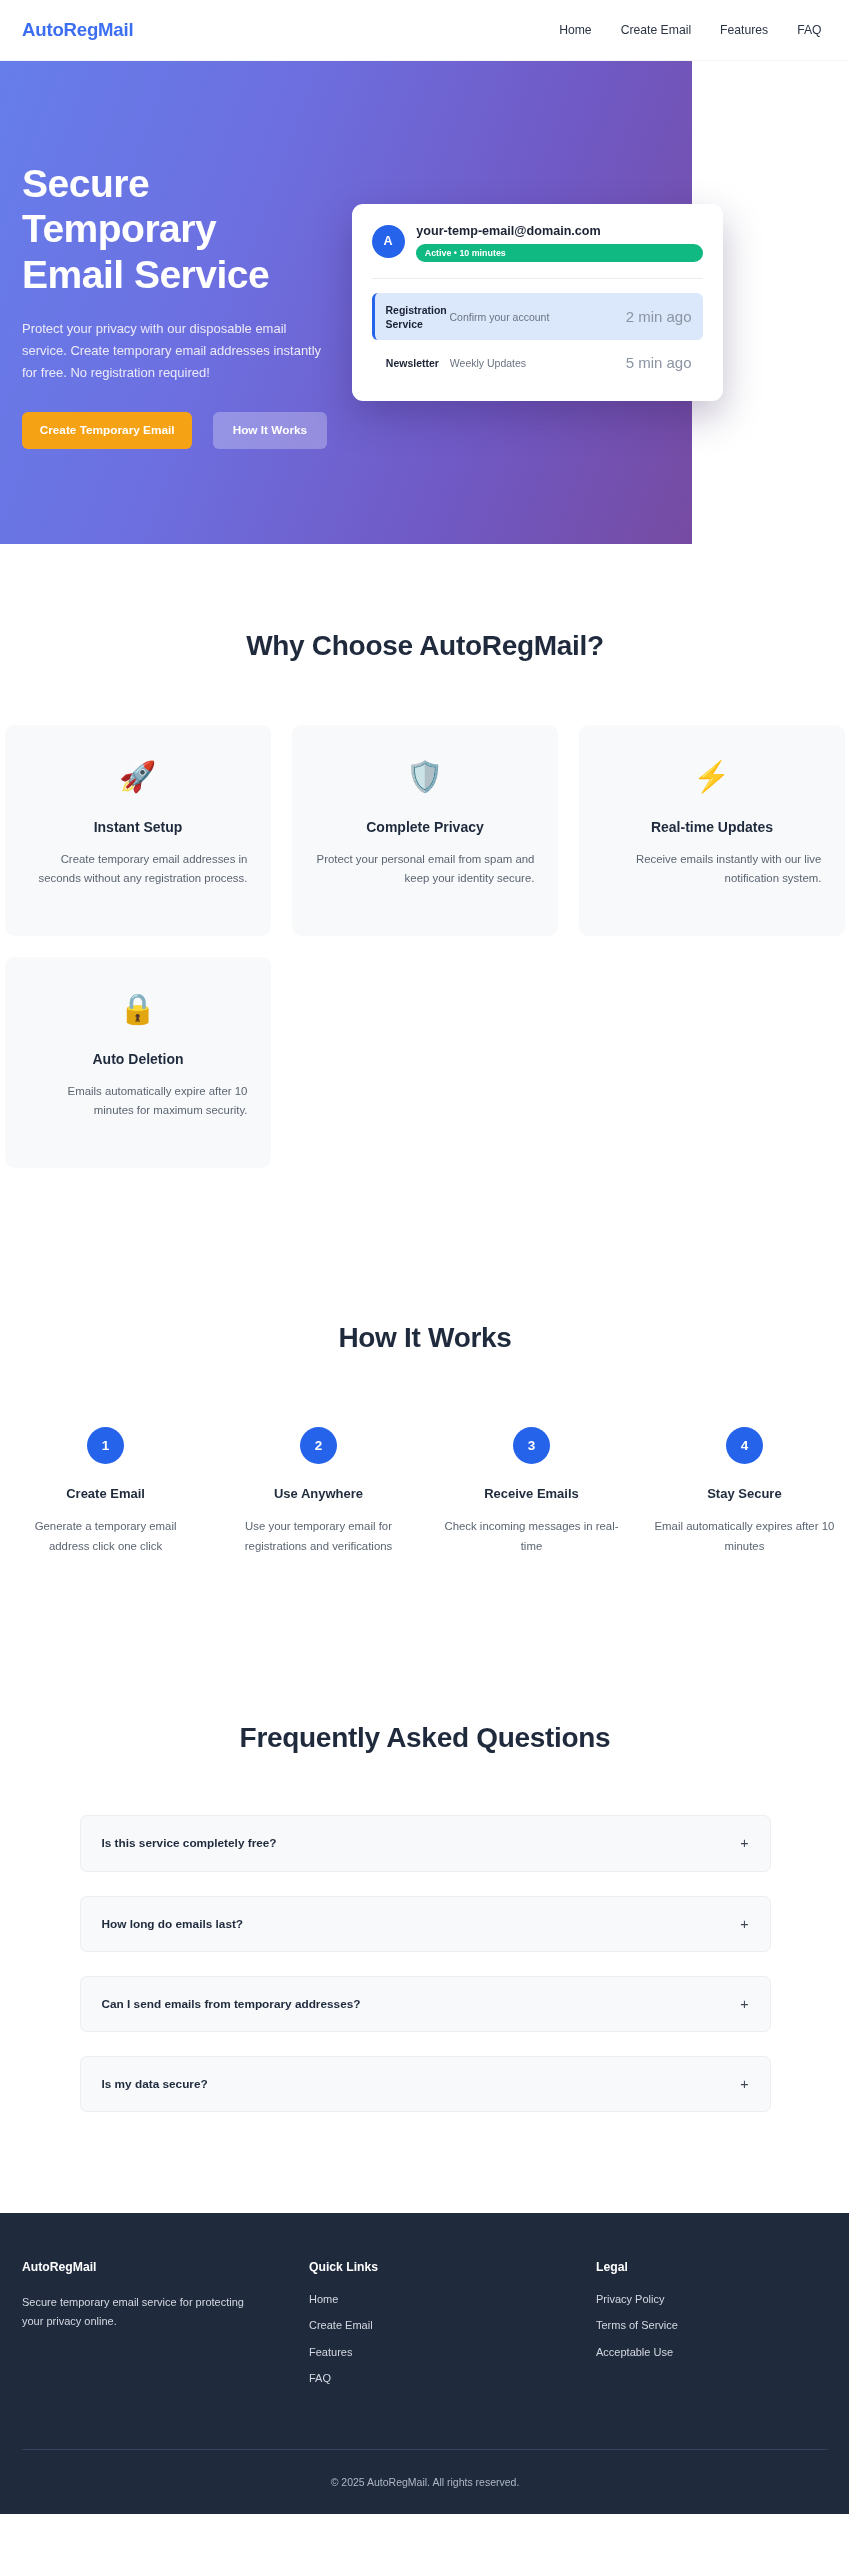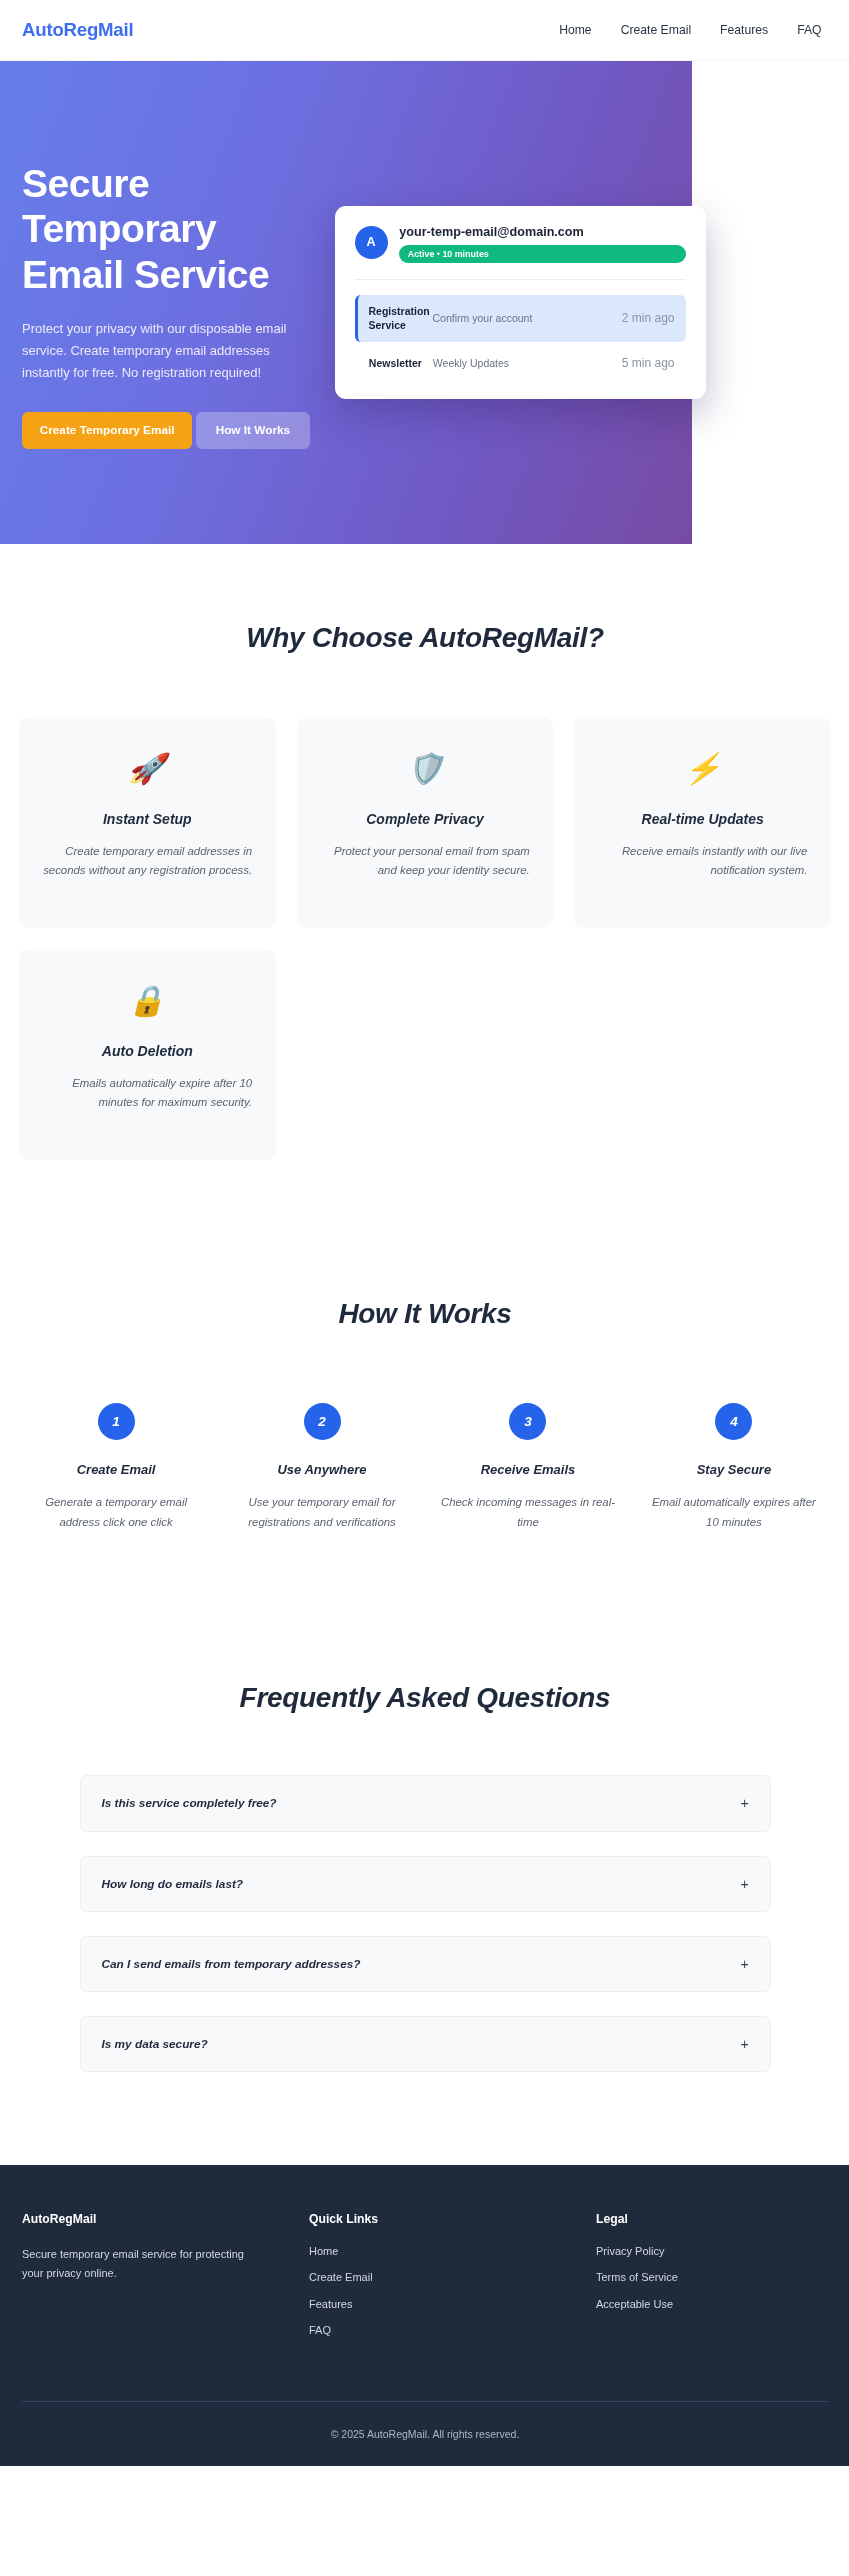--- a/index.html
+++ b/index.html
@@ -69,21 +69,21 @@
     letter-spacing: -0.5px;
     margin-bottom: 20px;
   }
   .hero-sub {
     font-size: 13px;
     line-height: 1.72;
     color: #eceaf9;
     margin-bottom: 27px;
     max-width: 396px;
   }
-  .hero-buttons { display: flex; gap: 4px; align-items: center; }
+  .hero-buttons { display: flex; gap: 21px; align-items: center; }
   .btn {
     border: none;
     border-radius: 5.9px;
     font-size: 11.8px;
     font-weight: bold;
     cursor: pointer;
     font-family: "Liberation Sans", sans-serif;
     white-space: nowrap;
   }
   .btn-primary {
@@ -156,27 +156,27 @@
     padding-left: 11px;
   }
   .mail-sender {
     font-weight: bold;
     color: #1a2234;
     width: 64px;
     flex-shrink: 0;
     line-height: 1.35;
   }
   .mail-subject { flex: 1; color: #6a7382; }
-  .mail-time { color: #8b94a3; font-size: 12px; white-space: nowrap; }
+  .mail-time { color: #8b94a3; font-size: 15px; white-space: nowrap; }
   .mail-row.plain { margin-top: 5px; padding-left: 14.3px; }
   .mail-row.plain .mail-sender { width: 64px; }
 
   
   .section { width: 850px; background: #ffffff; }
-  .container { width: 850px; margin: 0 auto; padding: 0 19px; font-style: italic; }
+  .container { width: 850px; margin: 8px auto; padding: 0 5px; }
   .section-title {
     text-align: center;
     font-size: 28px;
     font-weight: bold;
     color: #1f2a3d;
     letter-spacing: -0.3px;
   }
 
   
   .features { padding-top: 78px; padding-bottom: 64px; }

